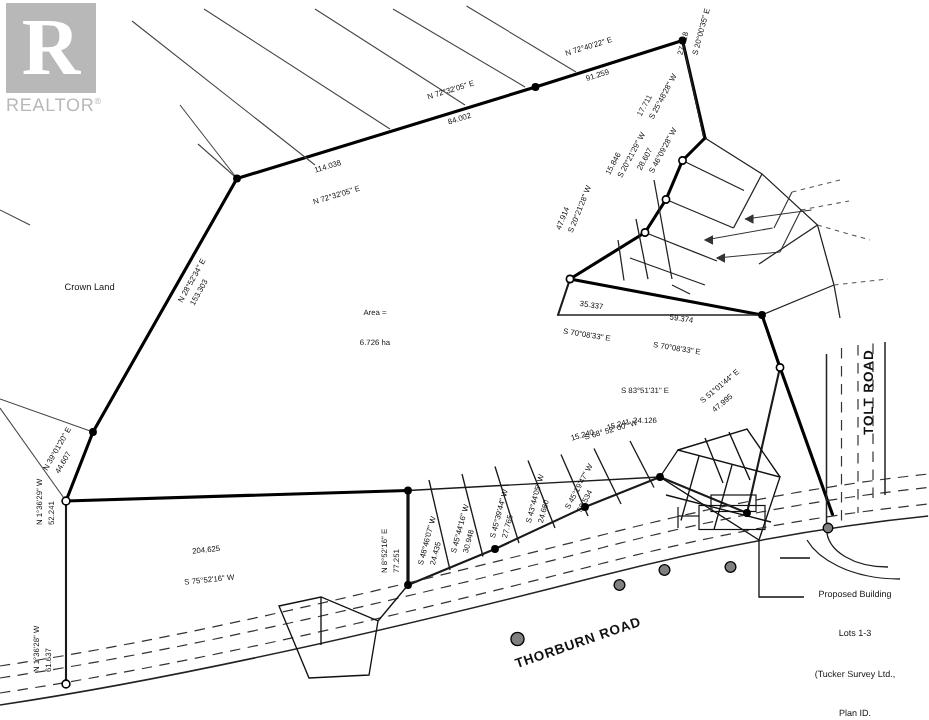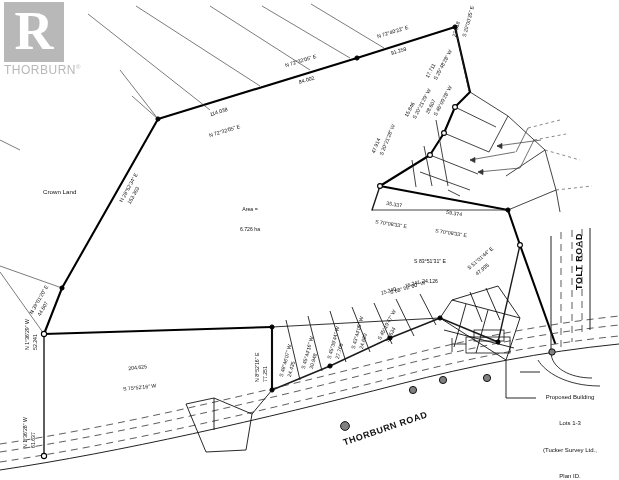--- a/index.html
+++ b/index.html
@@ -257,21 +257,21 @@
       <path d="M 506,360 L 506,398 L 536,398"></path>
       <path d="M 520,372 L 540,372"></path>
     </g>
   </svg>
 
   <div class="realtor-logo">
     <div class="realtor-box">
       <div class="realtor-R">R</div>
     </div>
     <div class="realtor-word">
-      <span>THORBURN</span><sup>®</sup>
+      <span>REALTOR</span><sup>®</sup>
     </div>
   </div>
 
   <div class="lbl center" style="left:222px; top:193px; width:56px;">
     <div>Area =</div>
     <div>6.726 ha</div>
   </div>
 
   <div class="lbl" style="left:43px; top:188px; font-size:6.2px;">Crown Land</div>
 

